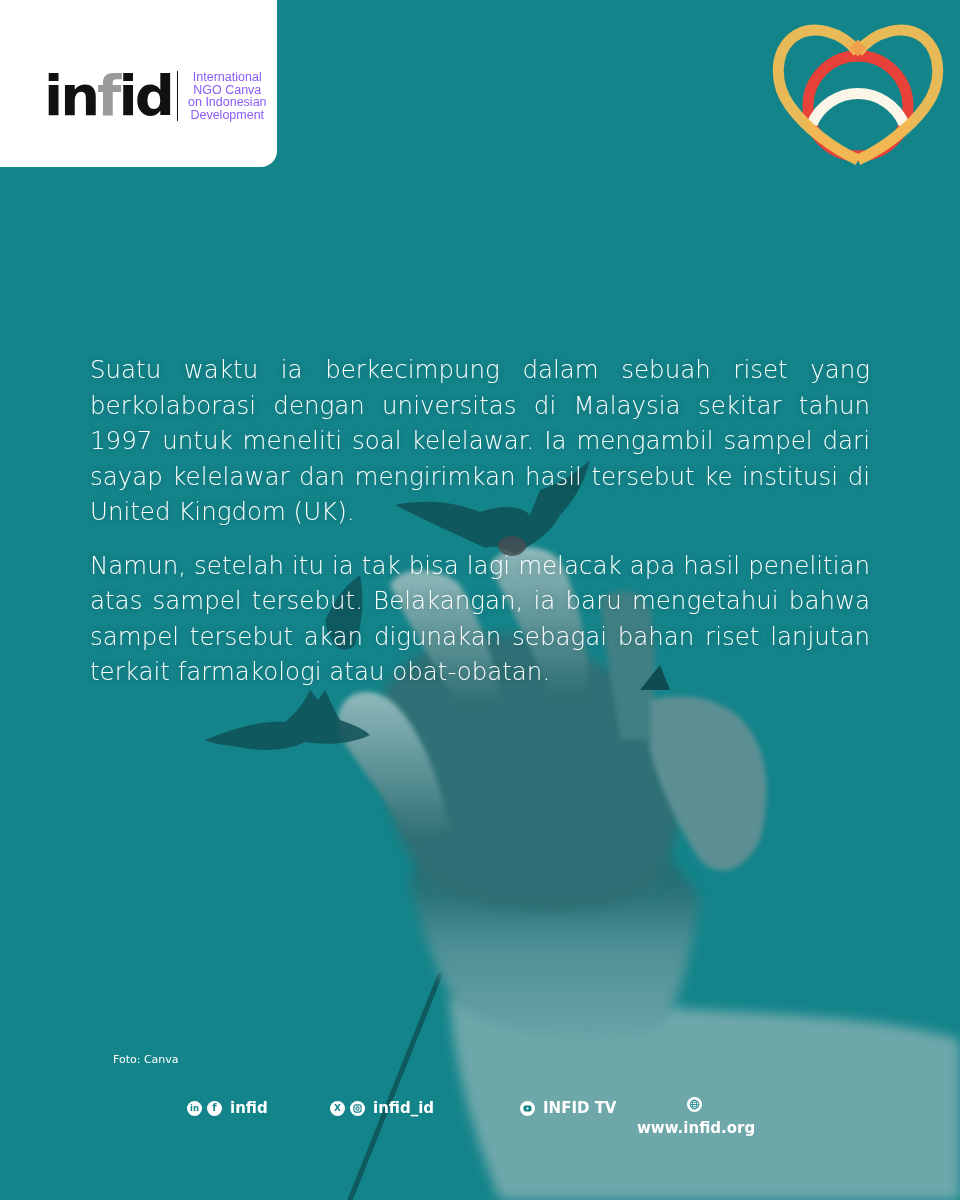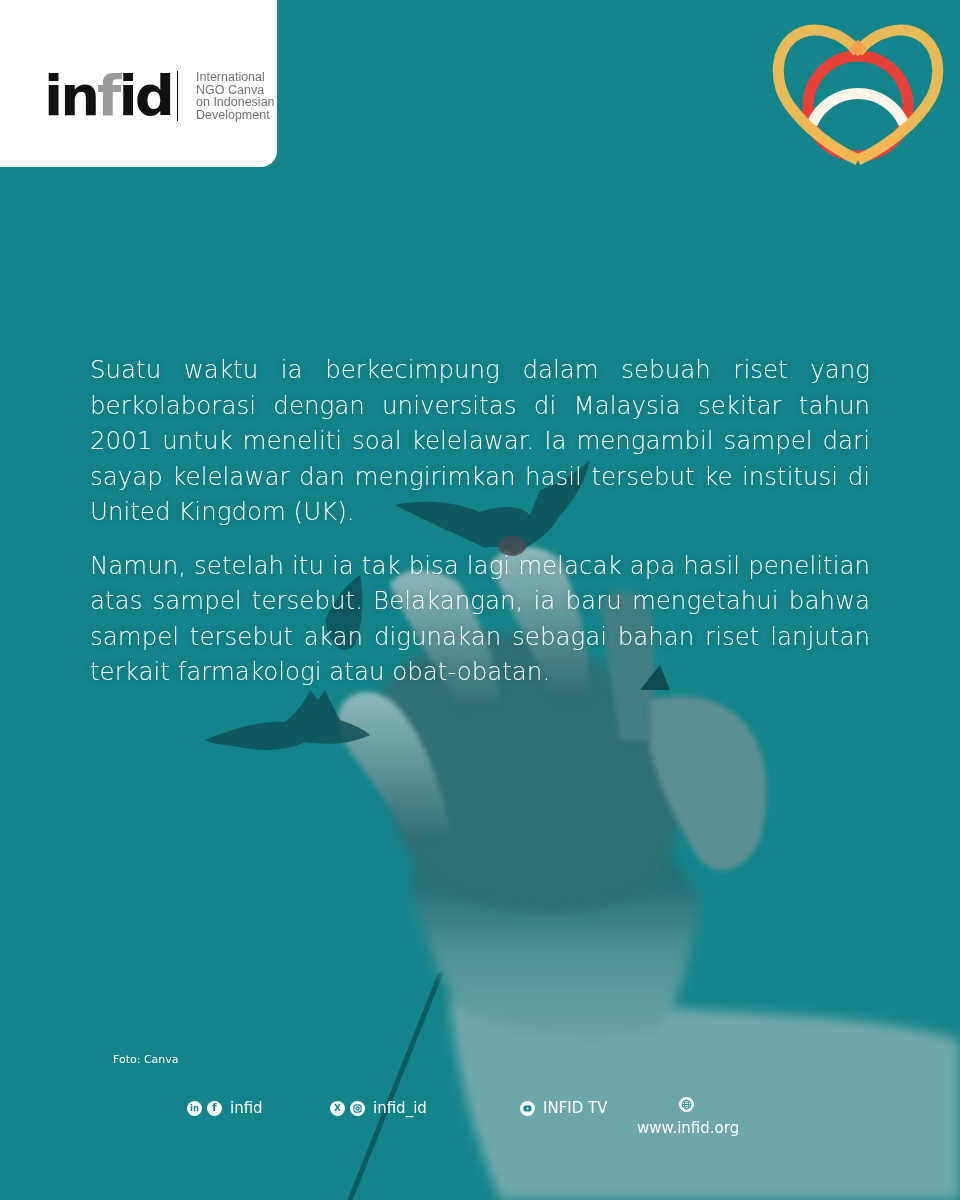--- a/index.html
+++ b/index.html
@@ -44,23 +44,24 @@
     .logo-mark .f {
       color: #9a9a9a;
     }
     .logo-tagline {
       position: absolute;
       left: 177px;
       top: 71px;
       font-family: "Liberation Sans", sans-serif;
       font-size: 12.5px;
       line-height: 12.5px;
-      color: #737373;
+      color: #8b5cf6;
       border-left: 1px solid #111;
-      padding-left: 18px;
+      padding-left: 10px;
+      text-align: center;
     }
     .logo-tagline div {
       white-space: nowrap;
     }
     .emblem {
       position: absolute;
       left: 772px;
       top: 24px;
       width: 172px;
       height: 142px;
@@ -125,20 +126,21 @@
       font-weight: bold;
       font-size: 8.5px;
       line-height: 1;
       flex: 0 0 auto;
     }
     .social-icon svg {
       display: block;
     }
     .social-label {
       margin-left: 3px;
+      font-weight: bold;
     }
   </style>
 </head>
 <body>
 
 <svg class="bg-photo" width="960" height="1200" viewBox="0 0 960 1200" xmlns="http://www.w3.org/2000/svg">
   <defs>
     <linearGradient id="armGrad" x1="0" y1="0" x2="0" y2="1">
       <stop offset="0" stop-color="#0e5f66"></stop>
       <stop offset="0.35" stop-color="#2a7378"></stop>
@@ -208,21 +210,21 @@
            C 2 30, 2 60, 18 82
            C 34 104, 60 124, 86 136
            M 86 28
            C 102 8, 132 -2, 152 14
            C 170 30, 170 60, 154 82
            C 138 104, 112 124, 86 136" fill="none" stroke="#f2bd54" stroke-width="11" stroke-linejoin="round" opacity="0.95"></path>
   <rect x="80" y="18" width="12" height="12" transform="rotate(45 86 24)" fill="#f0a04a"></rect>
 </svg>
 
 <div class="article">
-  <p>Suatu waktu ia berkecimpung dalam sebuah riset yang berkolaborasi dengan universitas di Malaysia sekitar tahun 2001 untuk meneliti soal kelelawar. Ia mengambil sampel dari sayap kelelawar dan mengirimkan hasil tersebut ke institusi di United Kingdom (UK).</p>
+  <p>Suatu waktu ia berkecimpung dalam sebuah riset yang berkolaborasi dengan universitas di Malaysia sekitar tahun 1997 untuk meneliti soal kelelawar. Ia mengambil sampel dari sayap kelelawar dan mengirimkan hasil tersebut ke institusi di United Kingdom (UK).</p>
   <p>Namun, setelah itu ia tak bisa lagi melacak apa hasil penelitian atas sampel tersebut. Belakangan, ia baru mengetahui bahwa sampel tersebut akan digunakan sebagai bahan riset lanjutan terkait farmakologi atau obat-obatan.</p>
 </div>
 
 <div class="photo-credit">Foto: Canva</div>
 
 <div class="social-bar">
 
   <div class="social-group" style="left:187px;">
     <span class="social-icon">in</span>
     <span class="social-icon" style="font-size:10px;">f</span>

